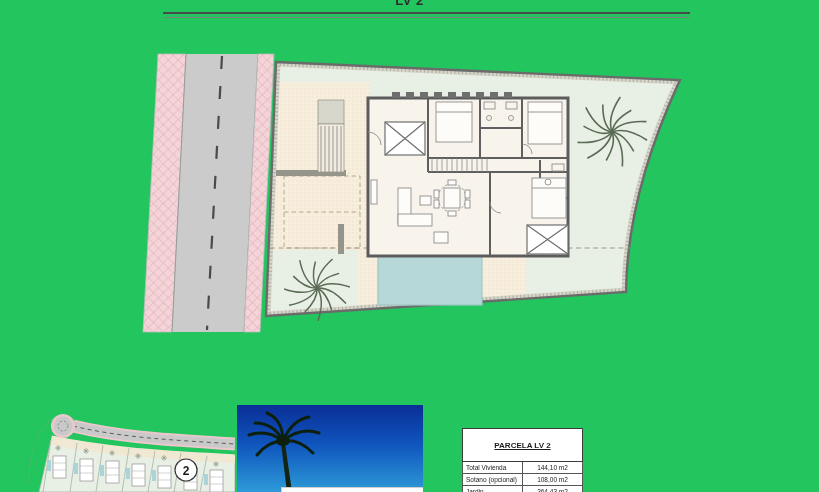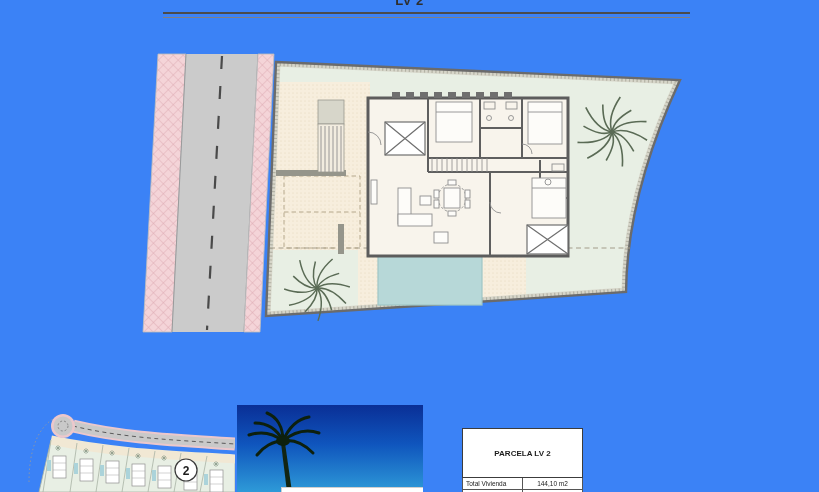--- a/index.html
+++ b/index.html
@@ -1,32 +1,32 @@
 <!DOCTYPE html>
 <html><head>
 <meta charset="utf-8">
 <style>
   html,body{margin:0;padding:0;background:#fff;}
-  .page{position:relative;width:819px;height:492px;background:#3b82f6;overflow:hidden;
+  .page{position:relative;width:819px;height:492px;background:#22c55e;overflow:hidden;
         font-family:"Liberation Sans",sans-serif;}
   .abs{position:absolute;}
   .page-title{left:0;right:0;top:-7px;text-align:center;font-size:13px;font-weight:bold;
               color:#2e2e2e;letter-spacing:.5px;}
   .title-rule{left:163px;top:12px;width:527px;height:3px;
               border-top:2px solid #4b4b4b;border-bottom:1px solid #808080;}
   .plan-svg{left:0;top:0;}
   .mini-map{left:13px;top:404px;}
   .photo{left:237px;top:405px;width:186px;height:87px;overflow:hidden;
          background:linear-gradient(180deg,#0a2f96 0%,#0f55bd 45%,#2e9ad8 100%);}
   .photo-label-box{left:44px;top:82px;width:141px;height:12px;background:#ffffff;
                    border:1px solid #cfcfcf;}
   .area-table{left:462px;top:428px;width:121px;border-collapse:collapse;background:#fff;
               border:1.5px solid #3c3c3c;table-layout:fixed;}
   .area-table th{border:1px solid #3c3c3c;font-size:8px;font-weight:bold;color:#1c1c1c;
-                 height:16px;text-align:center;padding:16px;}
+                 height:16px;text-align:center;padding:8px;text-decoration:underline;}
   .area-table td{border:0.8px solid #555;font-size:6.5px;color:#222;height:11px;padding:0;}
   .area-table td.lbl{padding-left:3px;text-align:left;width:66px;}
   .area-table td.val{text-align:center;}
 </style>
 </head>
 <body>
 
 <div class="page">
 
   <div class="abs page-title">LV 2</div>

